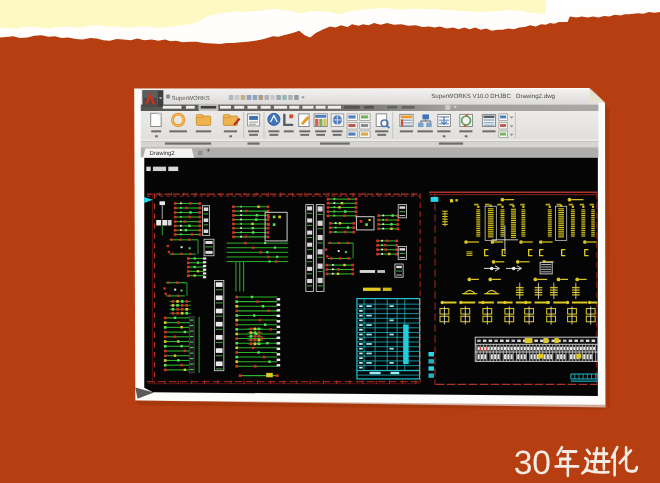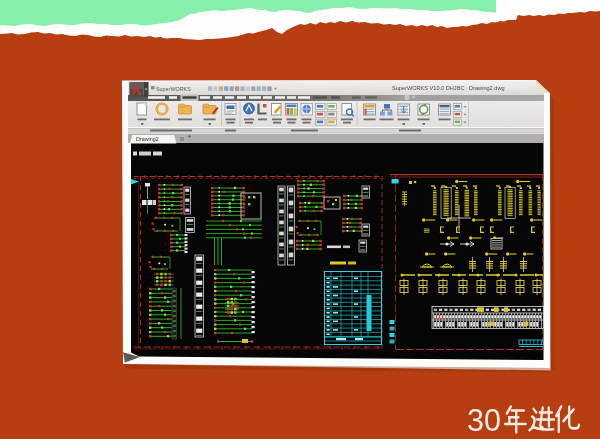--- a/index.html
+++ b/index.html
@@ -1,15 +1,15 @@
 <!DOCTYPE html>
 <html><head><meta charset="utf-8">
 <style>
 html,body{margin:0;padding:0;width:600px;height:439px;overflow:hidden;font-family:"Liberation Sans",sans-serif;}
-#stage{position:relative;width:496px;height:439px;background:#86efac;}
+#stage{position:relative;width:496px;height:439px;background:#fef9c3;}
 .abs{position:absolute;}
 </style></head>
 <body>
 <div id="stage">
 
 <svg class="abs" style="left:0;top:0" width="600" height="439" viewBox="0 0 600 439">
 
   <polygon points="0,25 8,25.5 15,26 22,24.5 30,24 38,25.5 45,26 52,24.5 60,24 68,25 75,25 82,23.5 90,23 97,24 105,24 112,25 120,25 128,24 135,24 143,25.5 150,25 157,24 165,23 172,22 180,20 190,14 195,13.5 200,12 207,11.5 215,10 220,11 225,11 230,10 235,10 242,9 250,8 257,9.5 265,10 270,11.5 275,12 280,10.5 285,10 292,10.5 300,11 305,12.5 310,13 315,11 320,10 327,9 335,8 342,8 350,7 357,8.5 365,9 372,8 380,8 387,8.5 395,8 402,9 410,9 417,10 425,10 432,11 440,11 447,10.5 455,10 460,9 465,9 470,10 475,10 482,11.5 490,12 495,12.5 500,12 505,11 510,11 515,10 520,9 525,8.5 530,8 535,7.5 540,7 545,7.5 550,7 555,6.5 560,6 567,7 575,7 582,6 590,5 595,6 600,6 600,439 0,439" fill="#fffefc"></polygon>
 
   <polygon points="0,34 8,33.5 12,33 18,34.5 25,34 31,32.5 38,32 44,33.5 50,33 56,34.5 62,34 69,35.5 75,36 82,34.5 88,35 94,36.5 100,37 106,35.5 112,36 119,36.5 125,35 131,36.5 138,36 144,37 150,36 155,37.5 160,37 166,38.5 172,38 179,38 185,39 193,39.5 200,40 206,39 212,39 219,38.5 225,38 232,37 238,36 243,34.5 248,33 253,33.5 258,32 266,30 272,28 277,32 282,34 287,30 293,27 300,24 305,25 310,23 316,24.5 320,22 326,23.5 330,22 335,23 340,21 346,22.5 352,21 358,22.5 365,22 371,23.5 378,23 384,24.5 390,24 395,25 400,24 406,26 412,25 417,26.5 422,25 427,26.5 432,25 437,27 442,26 447,28 452,27 457,27 462,26 467,26.5 472,25 477,24.5 482,23 487,24 492,22 496,22.5 500,21 504,21.5 508,20 516,20 518,15 524,16 529,15 534,16 539,15 544,16 549,14.5 554,15 559,13.5 564,14 568,13 572,13 576,12.5 580,12 585,12.5 590,11 595,11.5 600,11 600,439 0,439" fill="#b73e10"></polygon>

